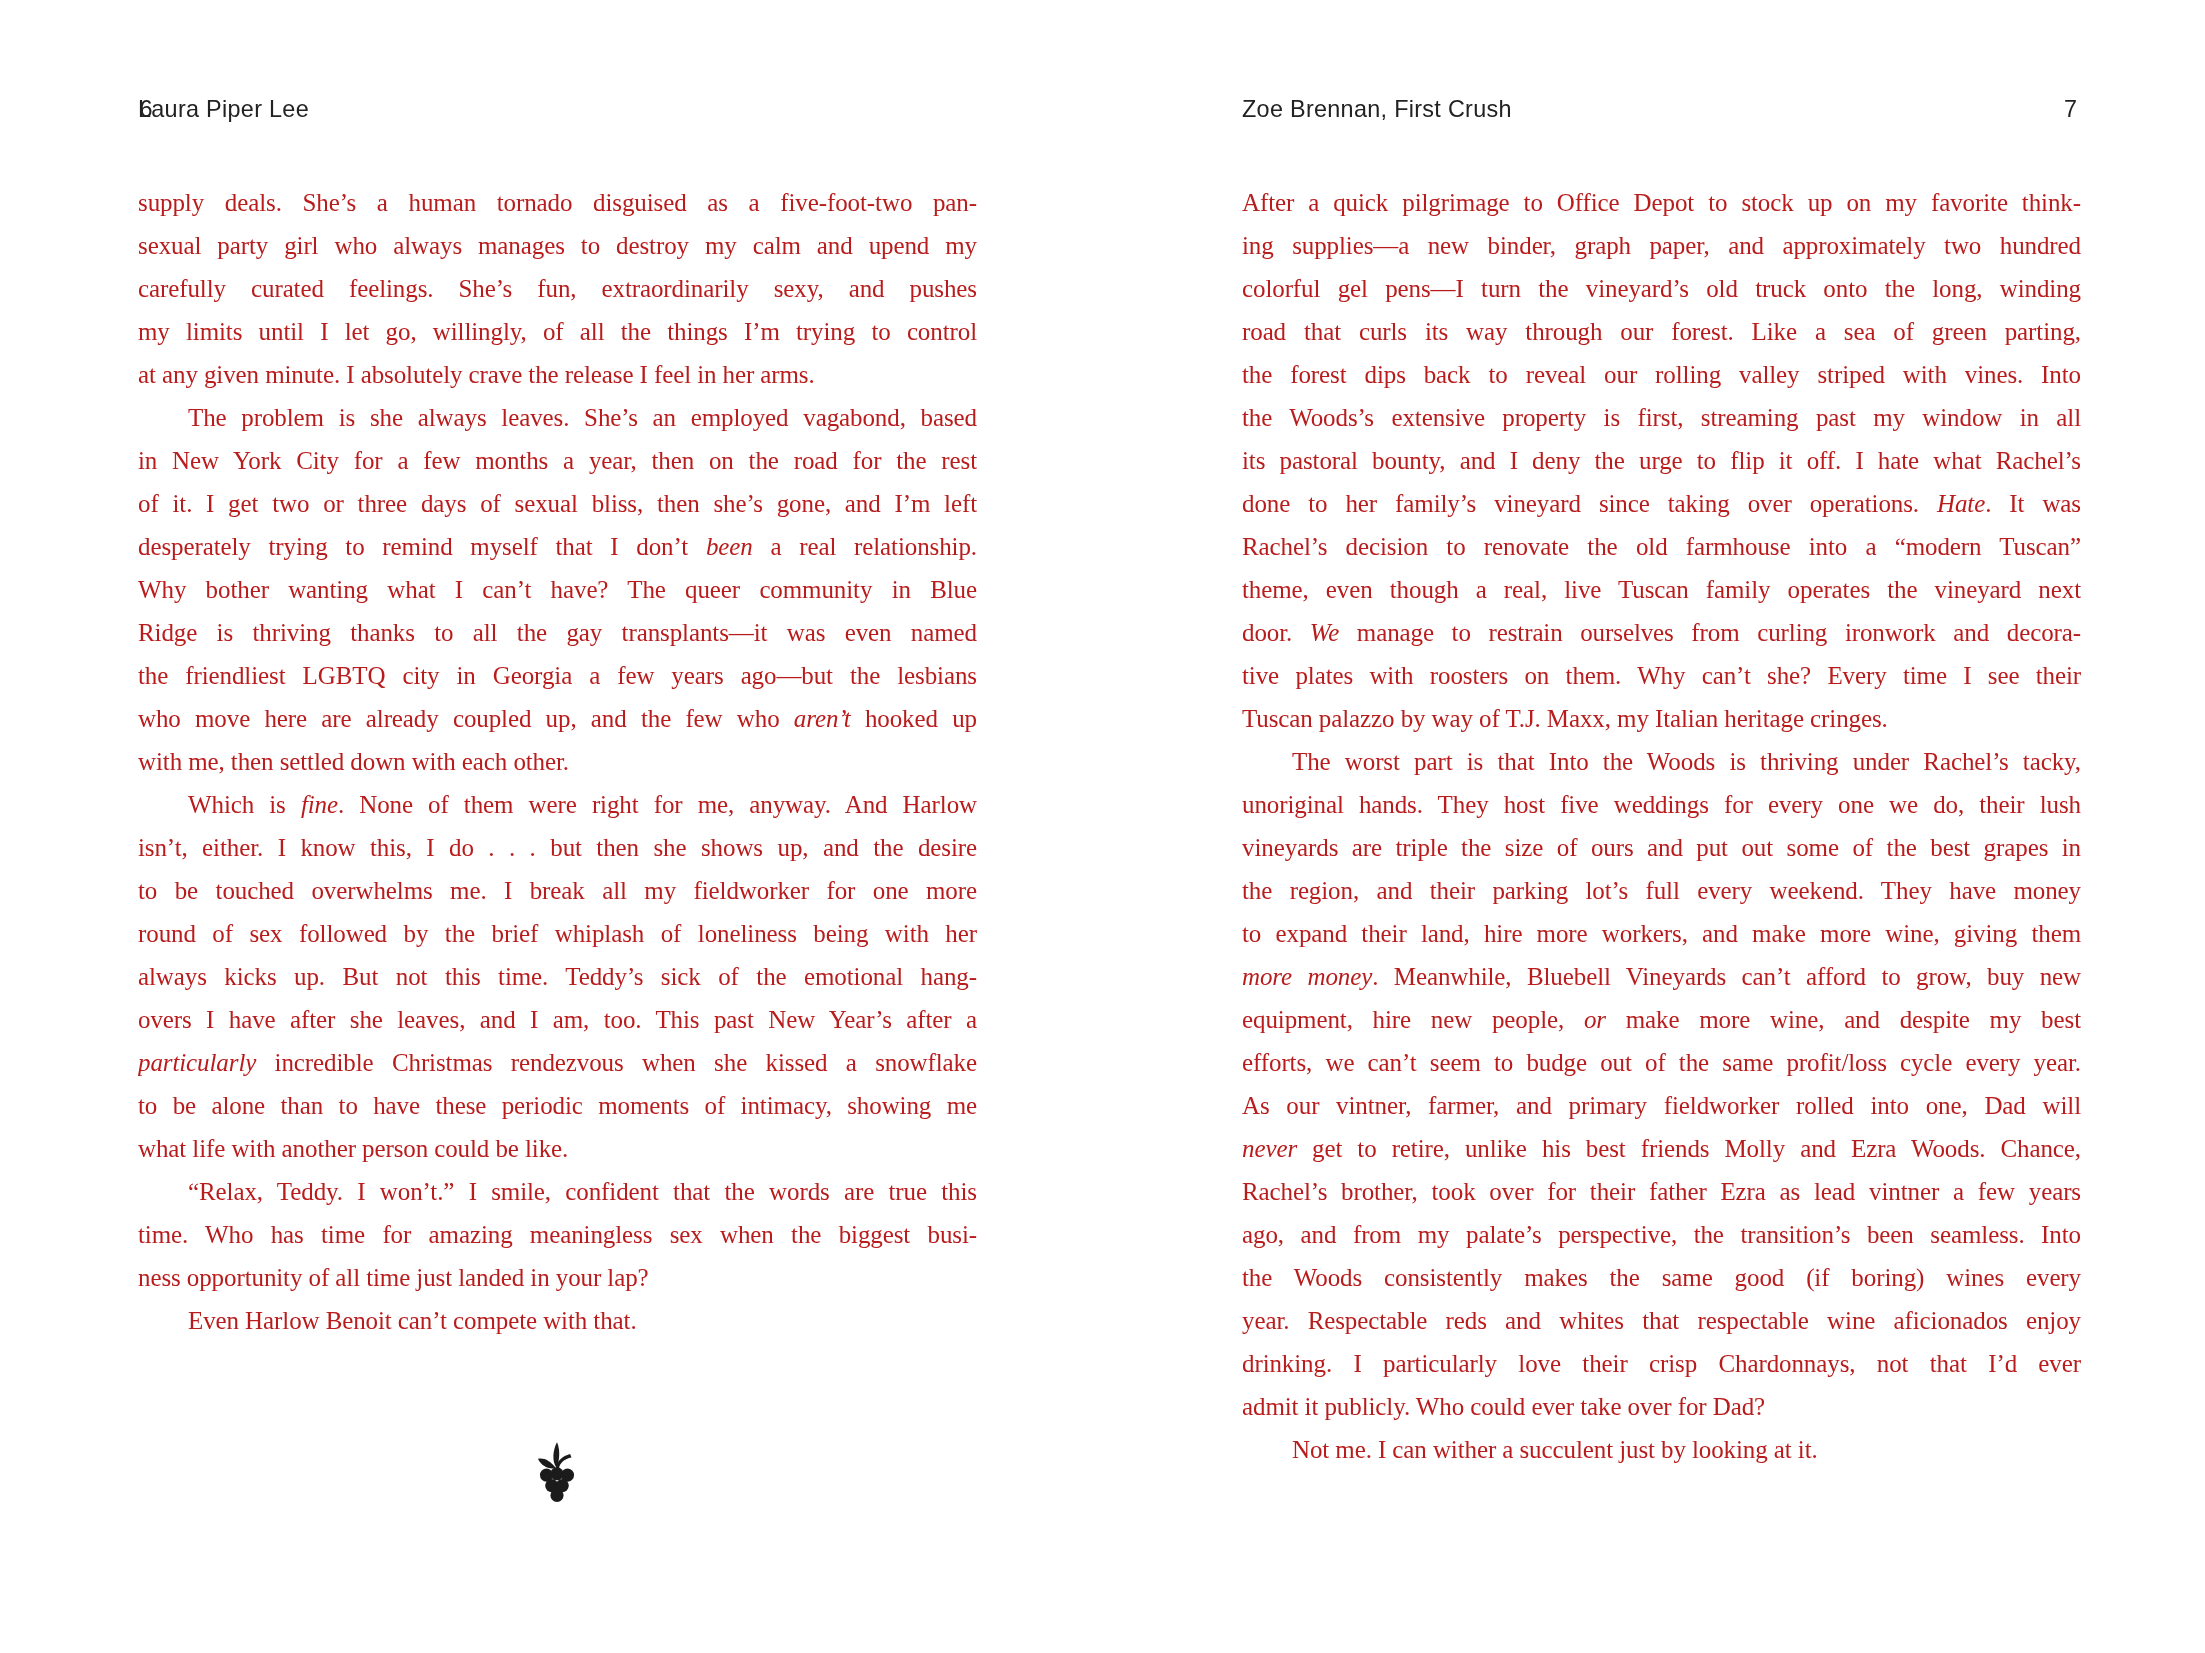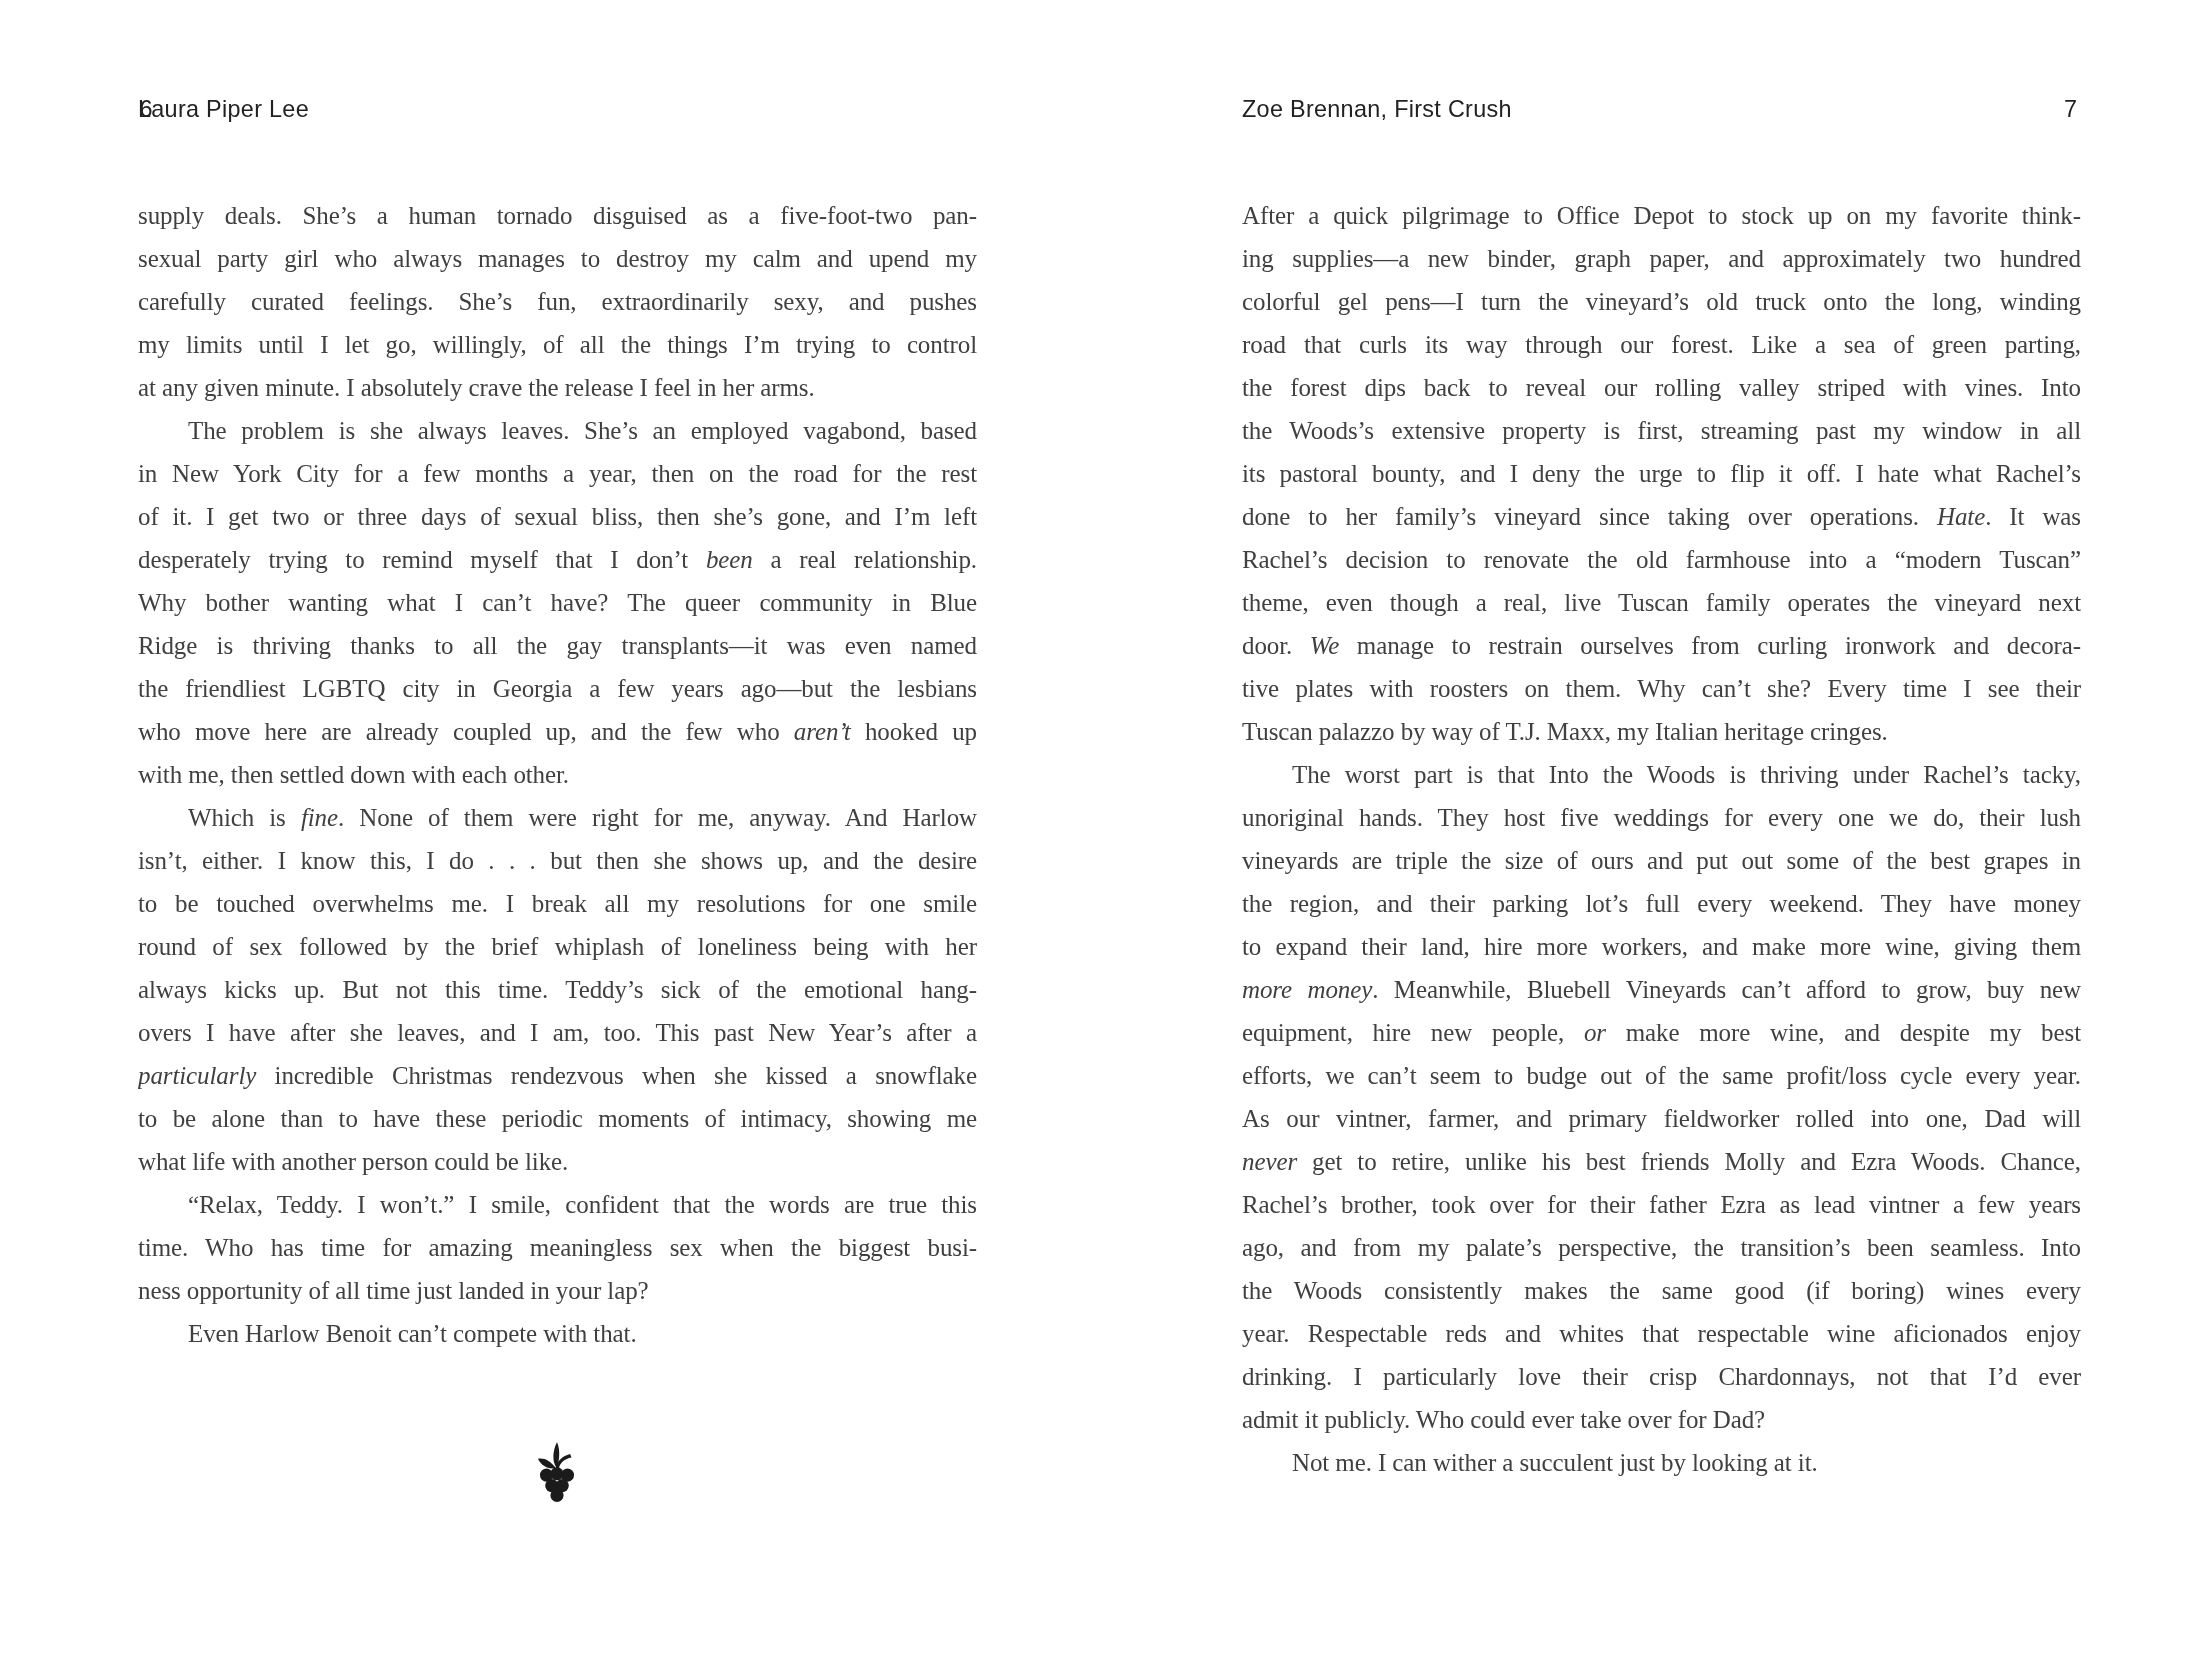--- a/index.html
+++ b/index.html
@@ -33,24 +33,24 @@
   .page-num.left-num  { left: 1.4px; }
   .page-num.right-num { right: 4.1px; }
   .running-head {
     display: block;
     width: 100%;
     text-align: left;
     letter-spacing: 0.3px;
   }
   .page-body {
     position: absolute;
-    top: 194px;
+    top: 181px;
     font-family: "Liberation Serif", serif;
     font-size: 25px;
-    color: #404040;
+    color: #b91c1c;
     letter-spacing: -0.1px;
   }
   .body-left  { left: 138px;  width: 839px; }
   .body-right { left: 1242px; width: 839px; }
   .line {
     height: 43px;
     line-height: 43px;
     text-align: justify;
     text-align-last: justify;
     overflow: hidden;
@@ -91,21 +91,21 @@
       <div class="line">in New York City for a few months a year, then on the road for the rest</div>
       <div class="line">of it. I get two or three days of sexual bliss, then she’s gone, and I’m left</div>
       <div class="line">desperately trying to remind myself that I don’t <em>been</em> a real relationship.</div>
       <div class="line">Why bother wanting what I can’t have? The queer community in Blue</div>
       <div class="line">Ridge is thriving thanks to all the gay transplants—it was even named</div>
       <div class="line">the friendliest LGBTQ city in Georgia a few years ago—but the lesbians</div>
       <div class="line">who move here are already coupled up, and the few who <em>aren’t</em> hooked up</div>
       <div class="line end">with me, then settled down with each other.</div>
       <div class="line indent">Which is <em>fine</em>. None of them were right for me, anyway. And Harlow</div>
       <div class="line">isn’t, either. I know this, I do . . . but then she shows up, and the desire</div>
-      <div class="line">to be touched overwhelms me. I break all my resolutions for one smile</div>
+      <div class="line">to be touched overwhelms me. I break all my fieldworker for one more</div>
       <div class="line">round of sex followed by the brief whiplash of loneliness being with her</div>
       <div class="line">always kicks up. But not this time. Teddy’s sick of the emotional hang-</div>
       <div class="line">overs I have after she leaves, and I am, too. This past New Year’s after a</div>
       <div class="line"><em>particularly</em> incredible Christmas rendezvous when she kissed a snowflake</div>
       <div class="line">to be alone than to have these periodic moments of intimacy, showing me</div>
       <div class="line end">what life with another person could be like.</div>
       <div class="line indent">“Relax, Teddy. I won’t.” I smile, confident that the words are true this</div>
       <div class="line">time. Who has time for amazing meaningless sex when the biggest busi-</div>
       <div class="line end">ness opportunity of all time just landed in your lap?</div>
       <div class="line indent end">Even Harlow Benoit can’t compete with that.</div>

